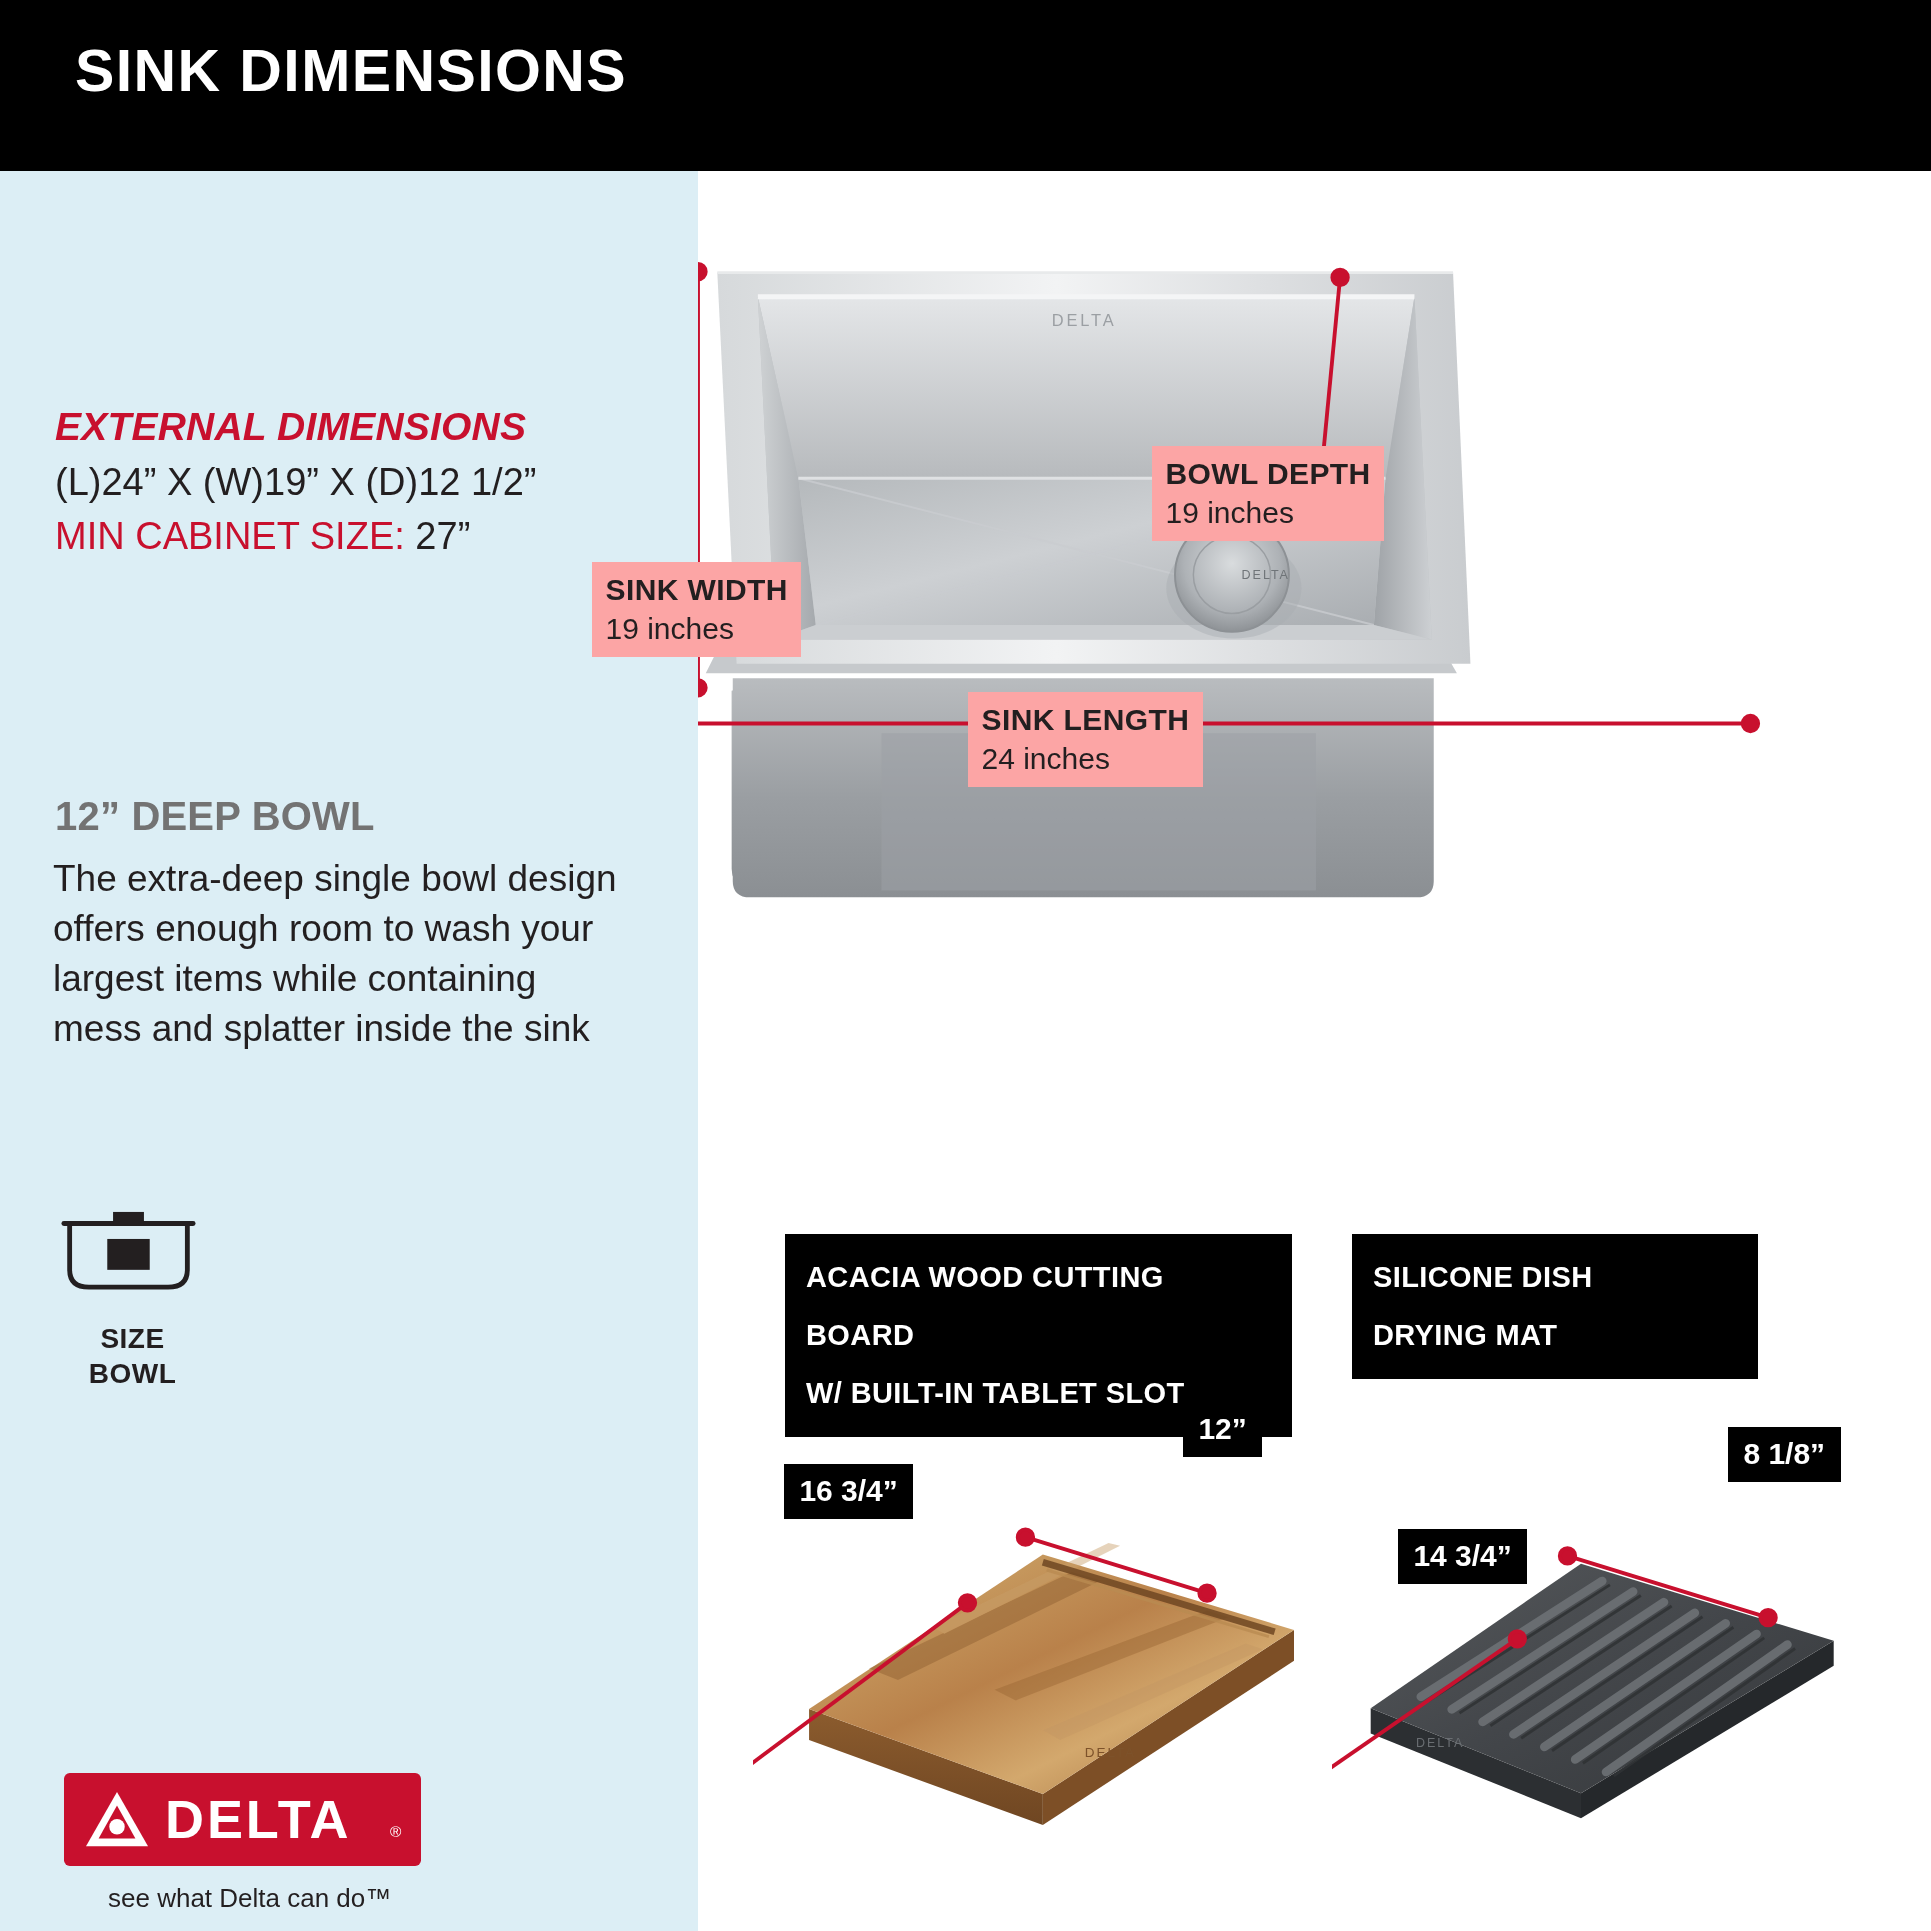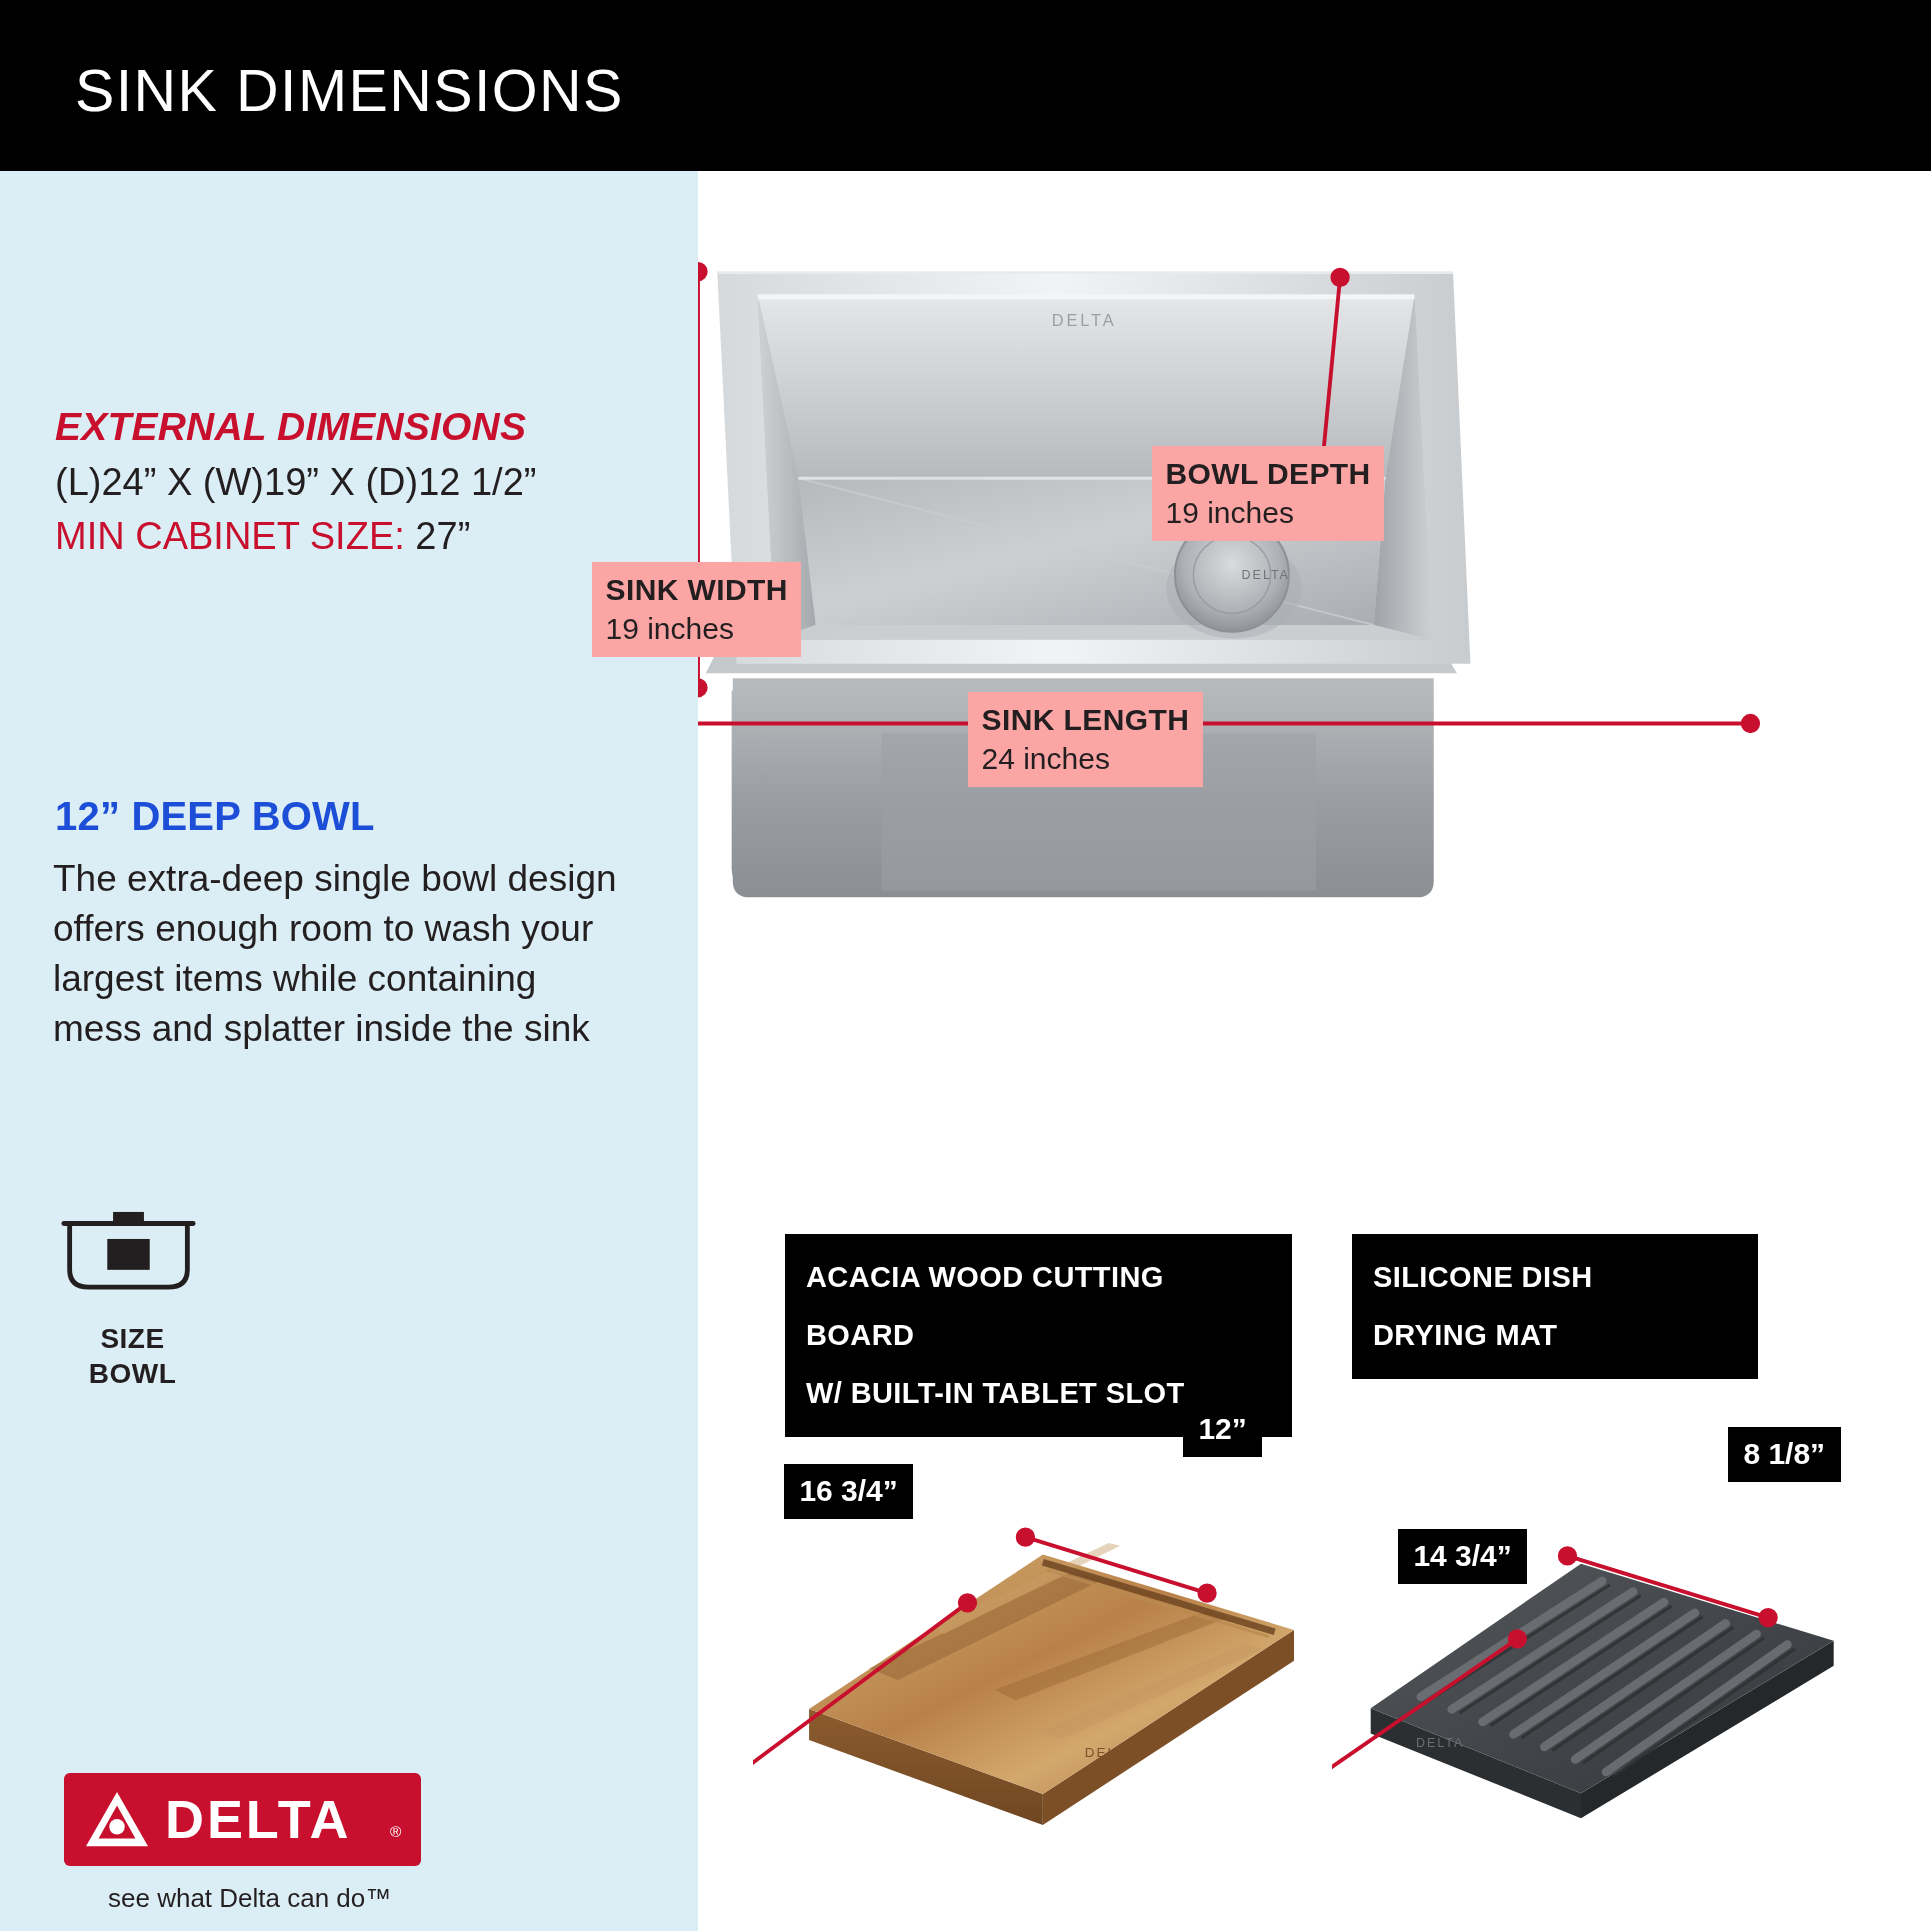--- a/index.html
+++ b/index.html
@@ -18,23 +18,22 @@
   
   .header-bar {
     position: absolute; left: 0; top: 0;
     width: 1931px; height: 171px;
     background: #000000;
   }
   .header-title {
     position: absolute; left: 75px; top: 37px;
     color: #ffffff;
     font-size: 59px;
-    font-weight: normal;
+    font-weight: bold;
     letter-spacing: 1.4px;
-    margin-top: 20px;
   }
 
   
   .left-panel {
     position: absolute; left: 0; top: 171px;
     width: 698px; height: 1760px;
     background: #dceef5;
   }
 
   .model-number {
@@ -65,21 +64,21 @@
   .min-cab-label {
     color: #c8102e;
     font-weight: normal;
   }
   .min-cab-value {
     color: #231f20;
   }
 
   .deep-bowl-title {
     position: absolute; left: 55px; top: 794px;
-    color: #1d4ed8;
+    color: #737373;
     font-size: 40px;
     font-weight: bold;
     letter-spacing: 0.2px;
   }
   .deep-bowl-body {
     position: absolute; left: 53px; top: 854px;
     width: 579px;
     color: #231f20;
     font-size: 37px;
     line-height: 50px;

